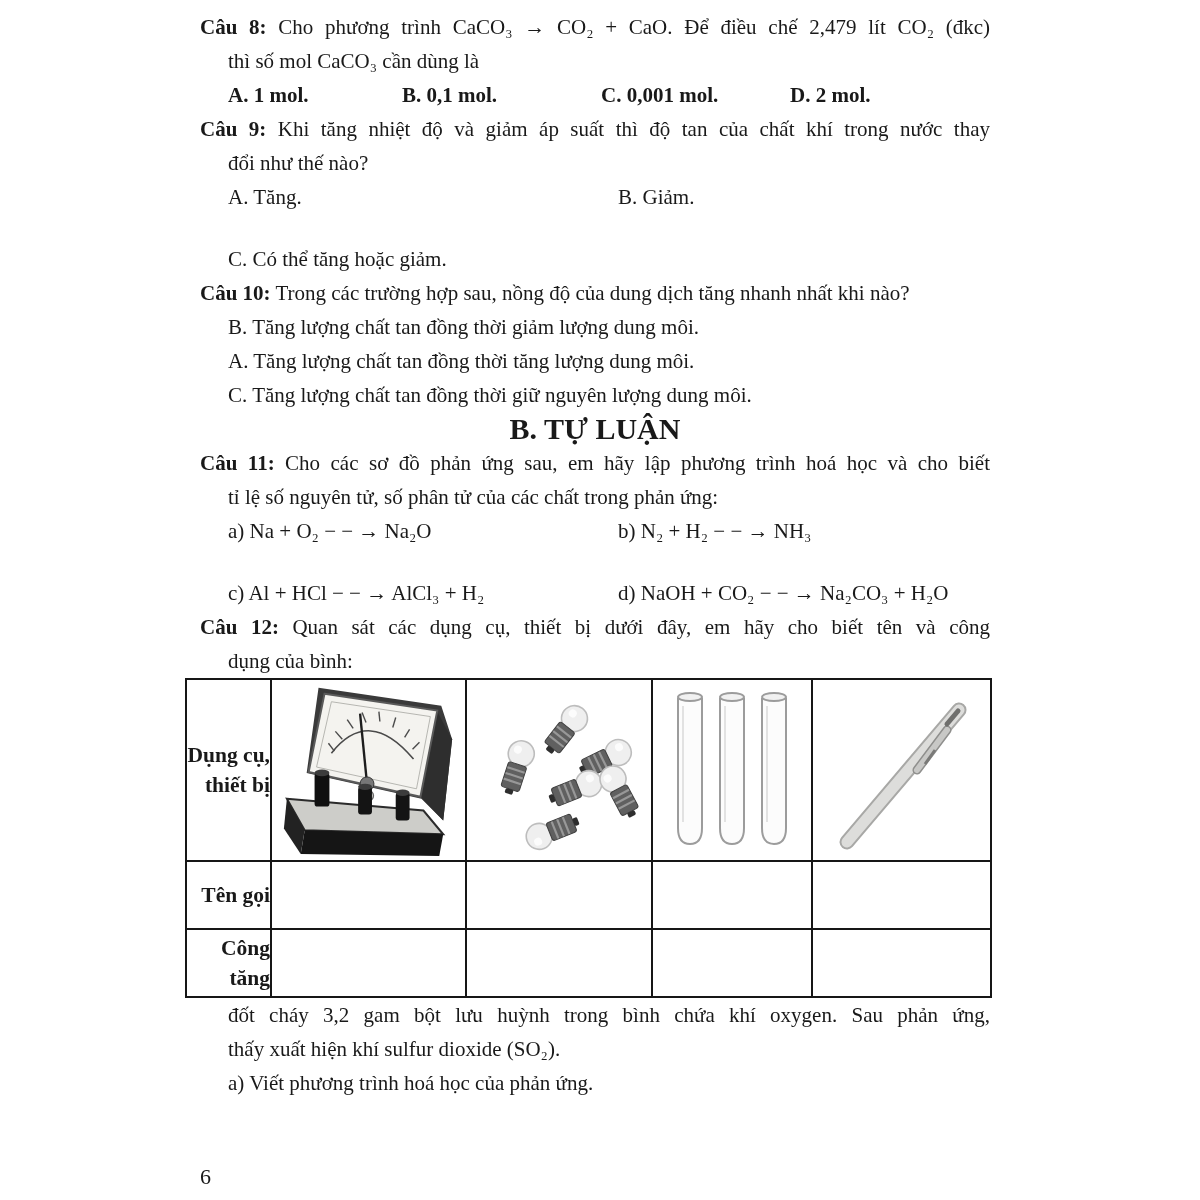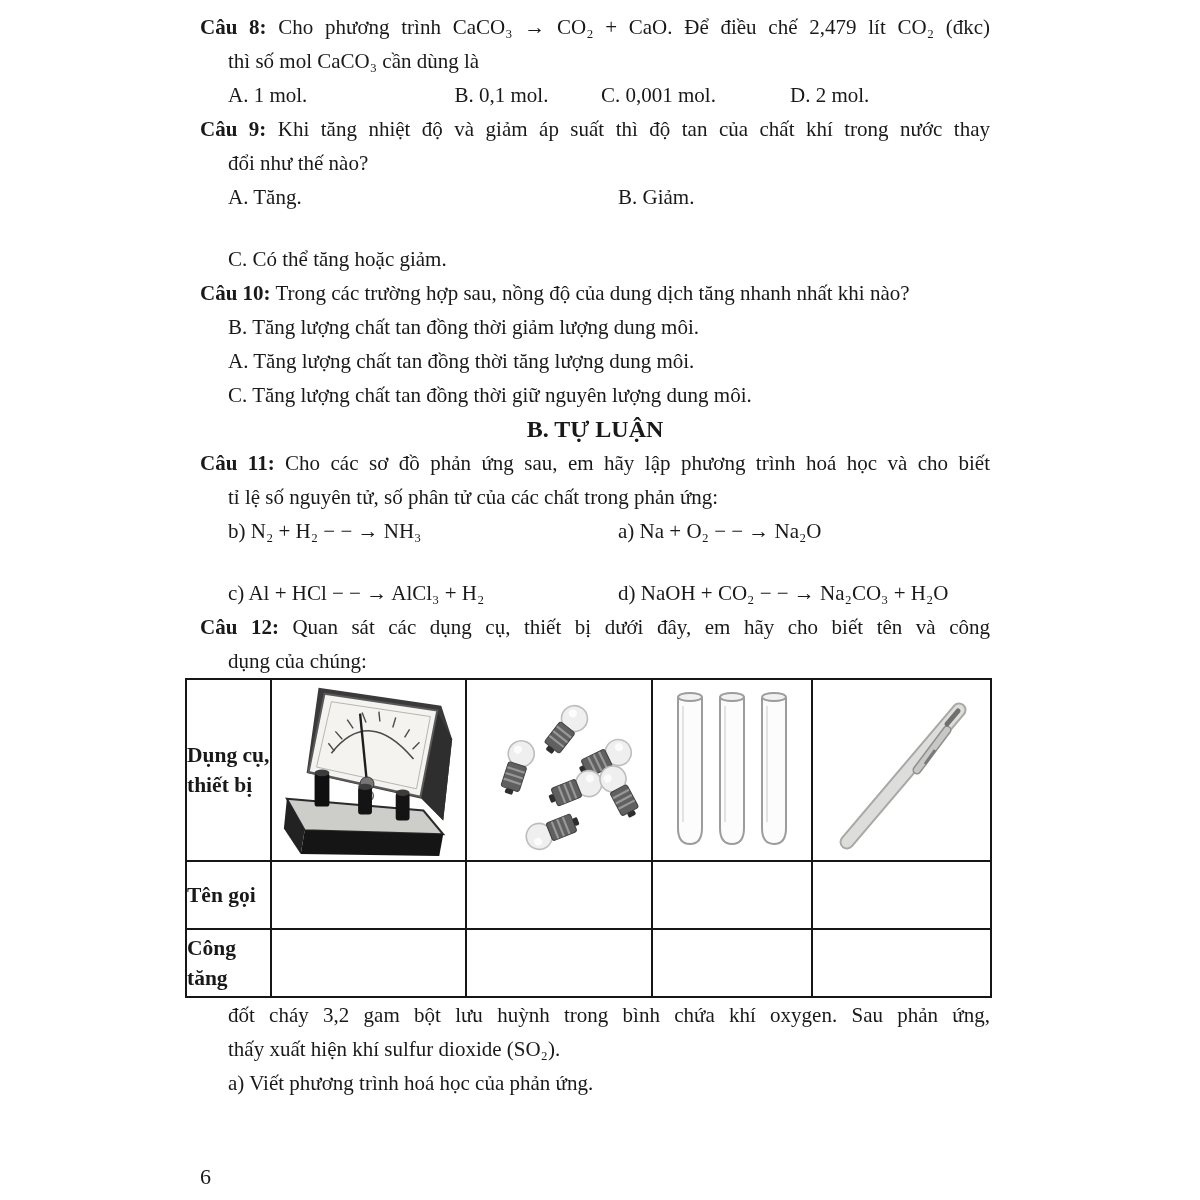--- a/index.html
+++ b/index.html
@@ -9,29 +9,29 @@
     color:#191919;
     font-family:"Liberation Serif","DejaVu Serif","DejaVu Sans",serif;
     font-size:21px;
     overflow:hidden;
   }
   .page { position:relative; width:1200px; height:1200px; padding:10px 210px 0 200px; }
   .q { padding-left:28px; text-indent:-28px; line-height:34px; }
   .ln { padding-left:28px; line-height:34px; white-space:nowrap; }
   .stretch { text-align:justify; text-align-last:justify; white-space:normal; }
   .qlabel { font-weight:bold; }
-  .opt-row4 { display:flex; padding-left:28px; line-height:34px; white-space:nowrap; }
+  .opt-row4 { display:flex; padding-left:28px; line-height:34px; white-space:nowrap;font-weight:bold; }
   .opt-row4 span:nth-child(1){ width:174px; }
-  .opt-row4 span:nth-child(2){ width:199px;text-align:center; }
+  .opt-row4 span:nth-child(2){ width:199px; }
   .opt-row4 span:nth-child(3){ width:189px; }
   .grid2 { display:grid; grid-template-columns:362px auto; margin-left:28px; line-height:34px; white-space:nowrap;gap:28px; }
   .opt-list div { padding-left:28px; line-height:34px; white-space:nowrap; }
-  .heading { text-align:center; font-weight:bold; font-size:24px; line-height:34px; }
+  .heading { text-align:center; font-weight:bold; font-size:30px; line-height:34px; }
   table.eq { border-collapse:collapse; width:805px; margin-left:-15px; table-layout:fixed; }
-  table.eq td { border:2.5px solid #161616; vertical-align:middle; text-align:left; padding:0; }
+  table.eq td { border:2.5px solid #161616; vertical-align:middle; text-align:right; padding:0; }
   td.hdr { font-weight:bold; font-size:21.5px; line-height:30px; padding:0 4px; }
   tr.r1 td { height:182px; }
   tr.r2 td { height:68px; }
   tr.r3 td { height:68px; }
   td svg { display:block; margin:0 auto; }
   .pagenum { position:absolute; left:200px; top:1165px; font-size:22px; line-height:24px; }
   .mt { margin-top:6px; }
 </style>
 </head>
 <body>
@@ -72,31 +72,31 @@
   </div>
 
   <div class="heading">B. TỰ LUẬN</div>
 
   <div class="q stretch">
     <span class="qlabel">Câu 11:</span>
     <span>Cho các sơ đồ phản ứng sau, em hãy lập phương trình hoá học và cho biết</span>
   </div>
   <div class="ln">tỉ lệ số nguyên tử, số phân tử của các chất trong phản ứng:</div>
   <div class="grid2">
+    <span>a) Na + O₂ − − → Na₂O</span>
     <span>b) N₂ + H₂ − − → NH₃</span>
-    <span>a) Na + O₂ − − → Na₂O</span>
     <span>c) Al + HCl − − → AlCl₃ + H₂</span>
     <span>d) NaOH + CO₂ − − → Na₂CO₃ + H₂O</span>
   </div>
 
   <div class="q stretch">
     <span class="qlabel">Câu 12:</span>
     <span>Quan sát các dụng cụ, thiết bị dưới đây, em hãy cho biết tên và công</span>
   </div>
-  <div class="ln">dụng của chúng:</div>
+  <div class="ln">dụng của bình:</div>
 
   <table class="eq">
     <colgroup>
       <col style="width:85px">
         <col style="width:195px">
         <col style="width:186px">
         <col style="width:160px">
         <col style="width:179px">
     </colgroup>
     <tbody>

